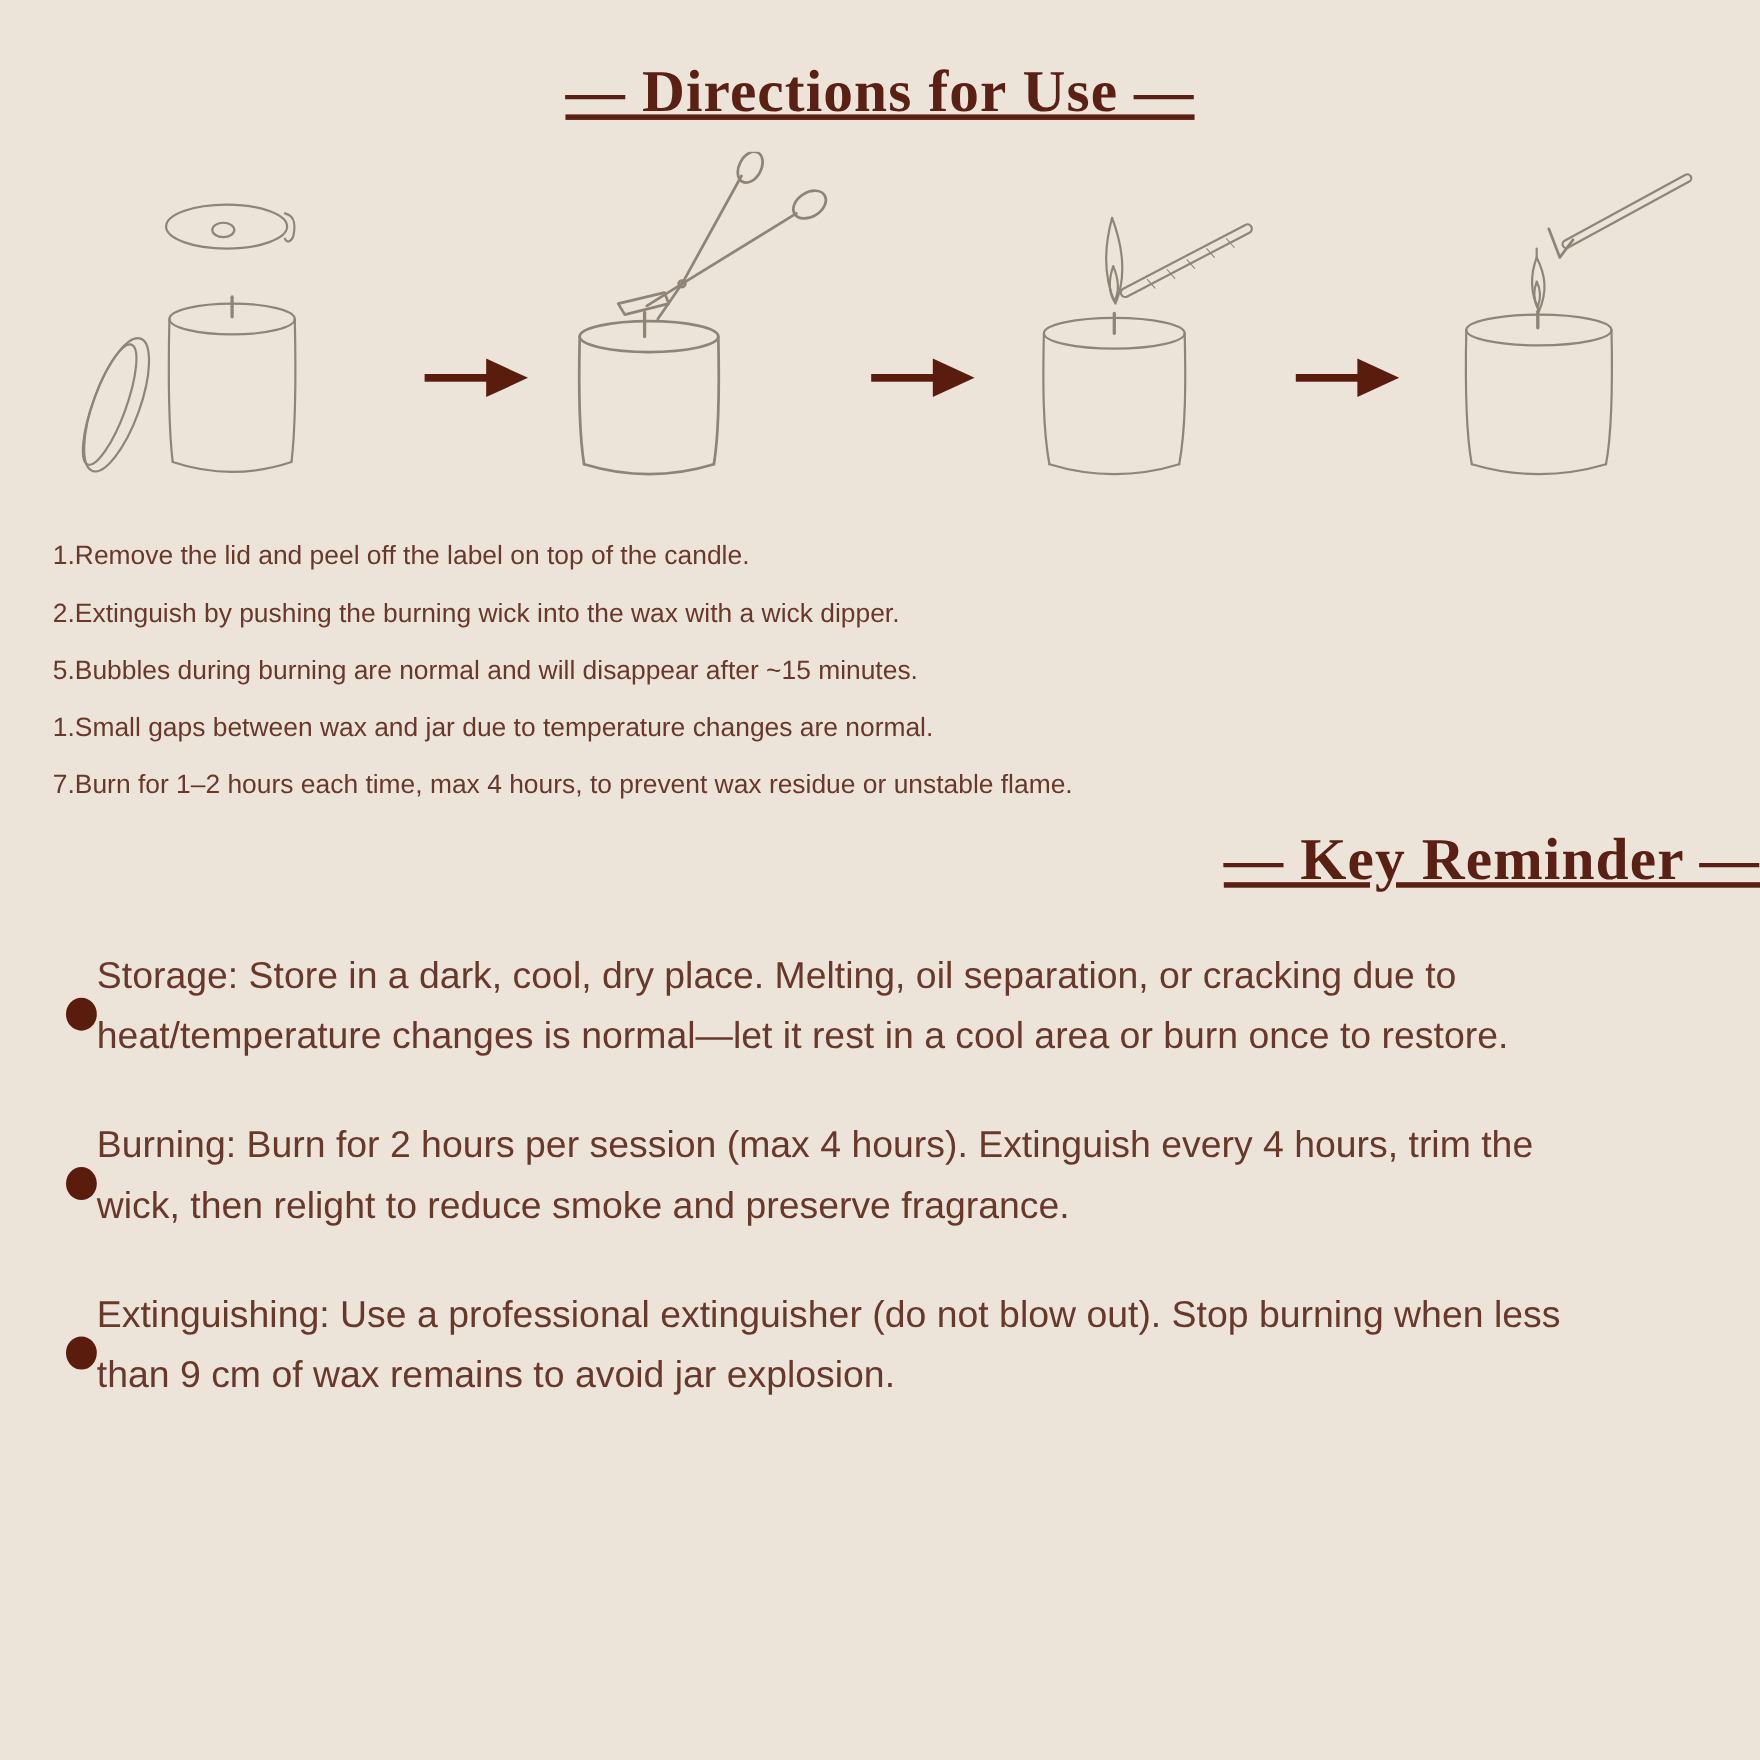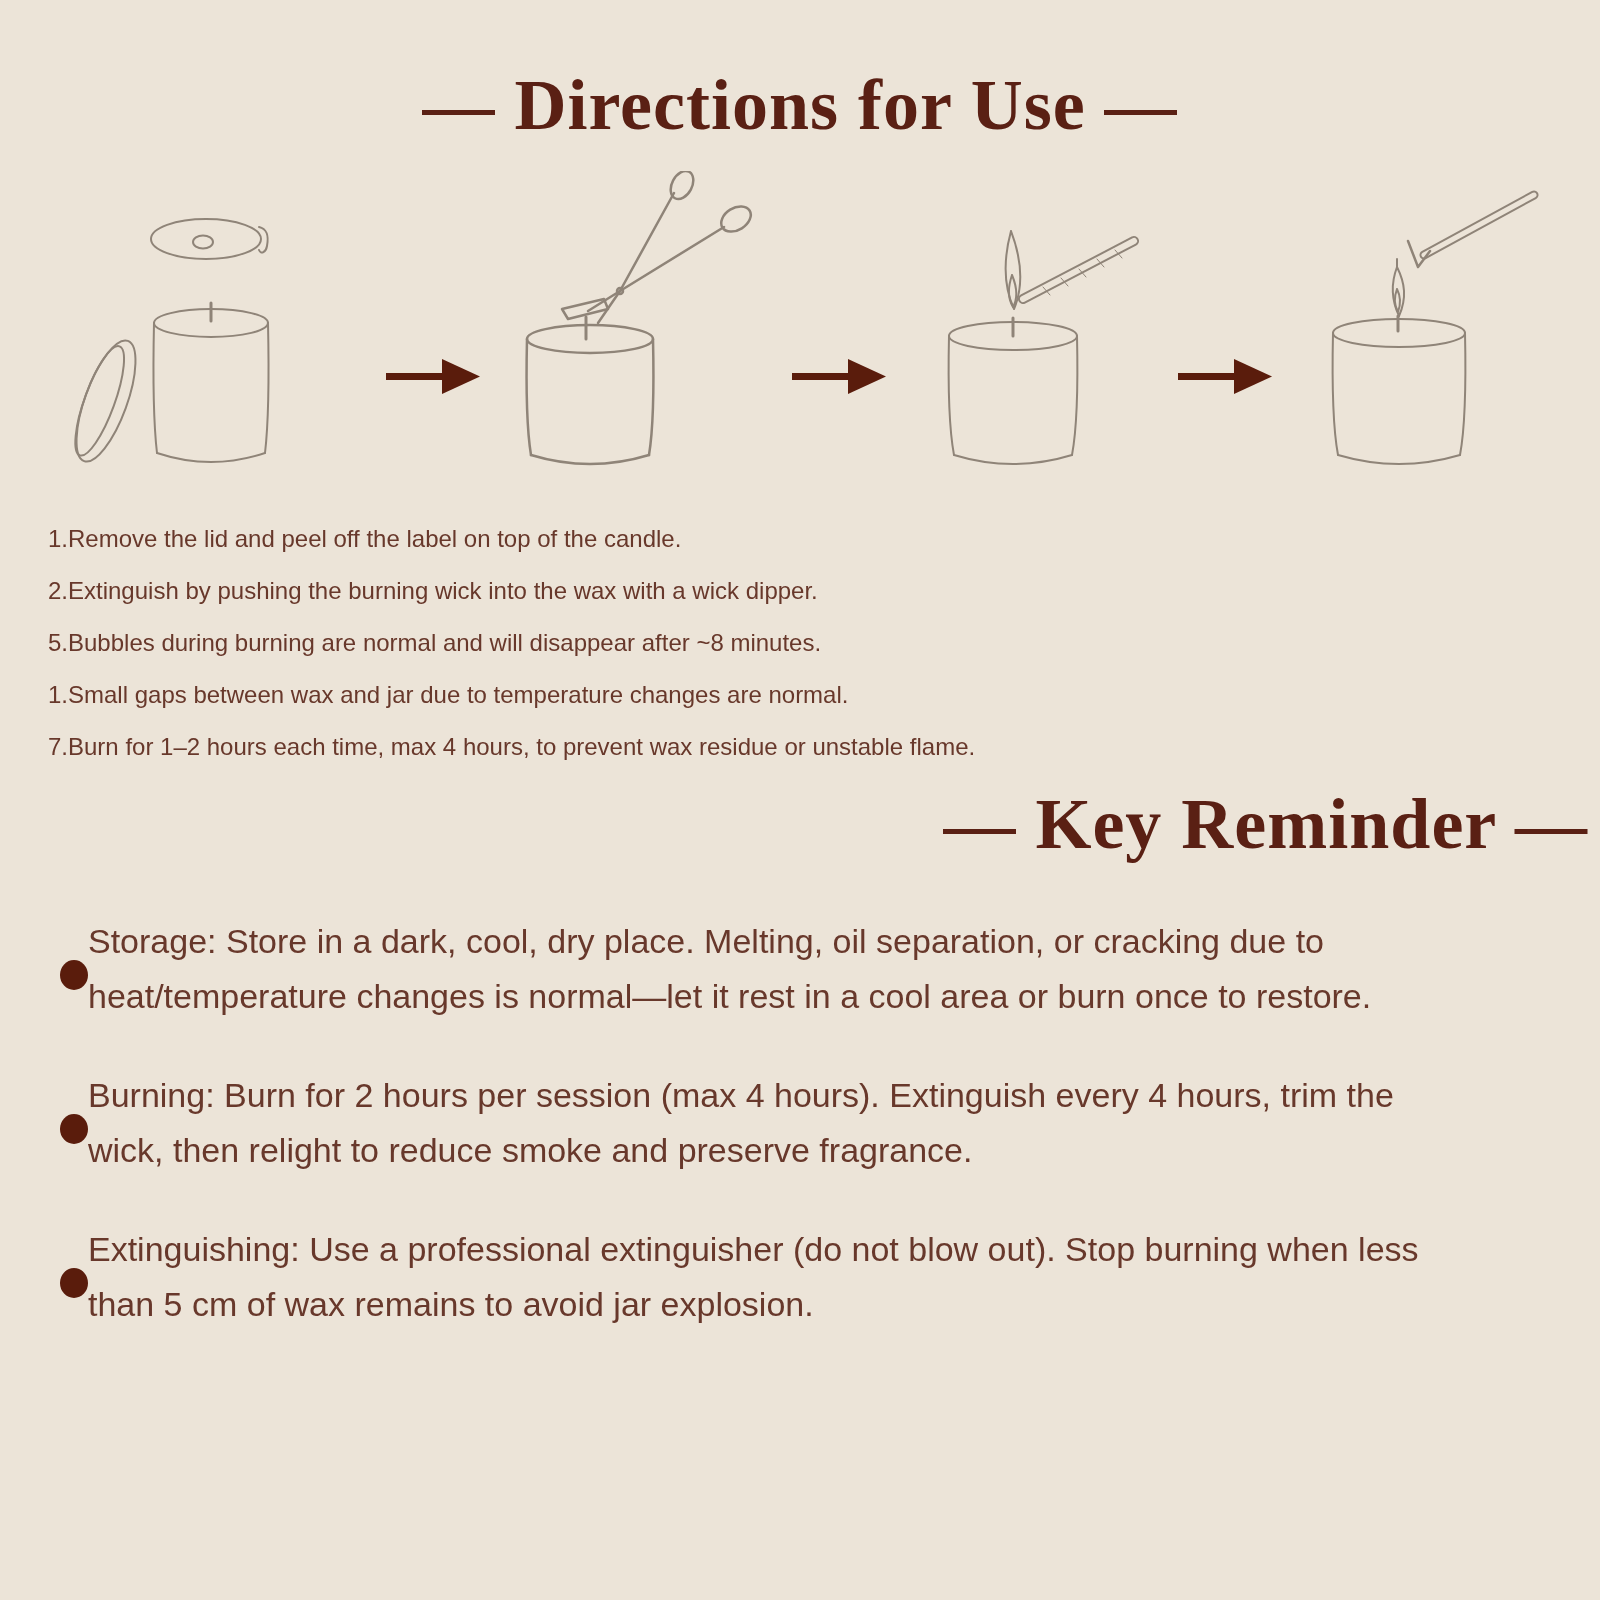--- a/index.html
+++ b/index.html
@@ -8,25 +8,26 @@
     background: #ece4d8;
     font-family: "Liberation Sans", sans-serif;
     color: #68382b;
     overflow: hidden;
   }
   .page { width: 1600px; height: 1600px; position: relative; }
   .sec-title {
     font-family: "Liberation Serif", serif;
     font-weight: 700;
     color: #5a2014;
-    font-size: 72px;
+    font-size: 54px;
     line-height: 1.15;
     text-align: center;
-    margin: 12px;
+    margin: 0;
     letter-spacing: 1px;
+    text-decoration: underline;
   }
   .title-directions { padding-top: 52px; }
   .title-reminder { margin-top: 10px; text-align: right; }
   .illo-row {
     display: flex;
     align-items: flex-end;
     justify-content: center;
     gap: 18px;
     height: 300px;
     margin-top: 24px;
@@ -146,35 +147,35 @@
       <line x1="130" y1="84" x2="240" y2="24" stroke="#8f8478" stroke-width="9"></line>
       <line x1="130" y1="84" x2="240" y2="24" stroke="#ece4d8" stroke-width="5"></line>
       <path d="M114,70 L124,96 L136,80" stroke-width="2.5"></path>
     </svg>
 
   </div>
 
   <div class="steps">
     <p>1.Remove the lid and peel off the label on top of the candle.</p>
     <p>2.Extinguish by pushing the burning wick into the wax with a wick dipper.</p>
-    <p>5.Bubbles during burning are normal and will disappear after ~8 minutes.</p>
+    <p>5.Bubbles during burning are normal and will disappear after ~15 minutes.</p>
     <p>1.Small gaps between wax and jar due to temperature changes are normal.</p>
     <p>7.Burn for 1–2 hours each time, max 4 hours, to prevent wax residue or unstable flame.</p>
   </div>
 
   <h2 class="sec-title title-reminder">— Key Reminder —</h2>
 
   <div class="bullets">
     <div class="bullet">
       <span class="dot"></span>
       <p>Storage: Store in a dark, cool, dry place. Melting, oil separation, or cracking due to heat/temperature changes is normal—let it rest in a cool area or burn once to restore.</p>
     </div>
     <div class="bullet">
       <span class="dot"></span>
       <p>Burning: Burn for 2 hours per session (max 4 hours). Extinguish every 4 hours, trim the wick, then relight to reduce smoke and preserve fragrance.</p>
     </div>
     <div class="bullet">
       <span class="dot"></span>
-      <p>Extinguishing: Use a professional extinguisher (do not blow out). Stop burning when less than 5 cm of wax remains to avoid jar explosion.</p>
+      <p>Extinguishing: Use a professional extinguisher (do not blow out). Stop burning when less than 9 cm of wax remains to avoid jar explosion.</p>
     </div>
   </div>
 
 </div>
 
 </body></html>

